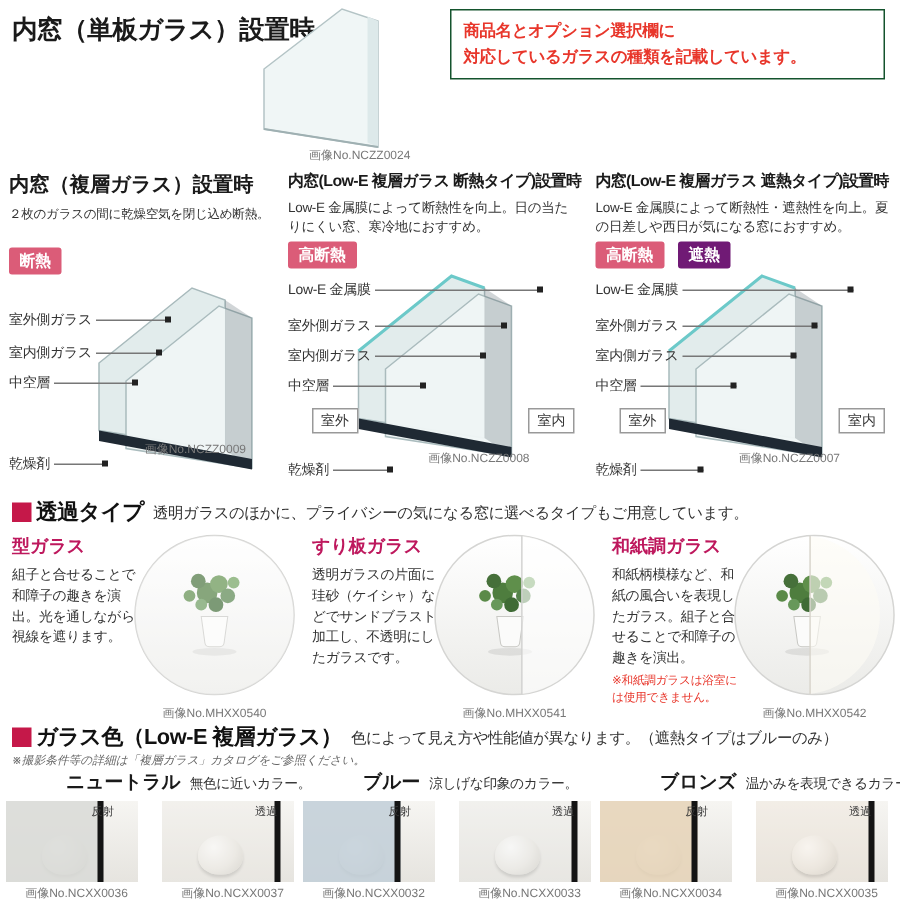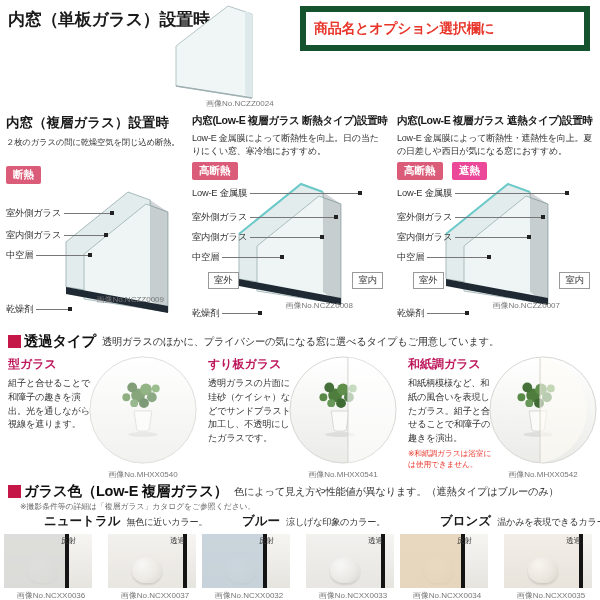--- a/index.html
+++ b/index.html
@@ -3,21 +3,21 @@
 <meta charset="utf-8">
 <style>
   * { margin:0; padding:0; box-sizing:border-box; }
   body { font-family:"Liberation Sans","DejaVu Sans",sans-serif; background:#fff; }
   .page { position:relative; width:600px; height:600px; background:#fff; overflow:hidden; }
 
   
   .top-title { position:absolute; left:8px; top:8px; font-size:17px; font-weight:bold; color:#1a1a1a; letter-spacing:-0.3px; }
   .single-fig { position:absolute; left:166px; top:2px;text-align:center; }
   .single-fig .img-caption { position:absolute; left:40px; top:96px; white-space:nowrap; }
-  .notice-box { position:absolute; left:300px; top:6px; width:290px; border:6px solid #14532d; color:#e8362b; font-weight:bold; font-size:14px; line-height:1.5; padding:6px 8px; letter-spacing:-0.3px; }
+  .notice-box { position:absolute; left:300px; top:6px; width:290px; border:1px solid #14532d; color:#e8362b; font-weight:bold; font-size:11px; line-height:1.5; padding:6px 8px; letter-spacing:-0.3px; }
 
   
   .panels { position:absolute; left:0; top:110px; width:600px; height:222px; display:flex; }
   .panel { position:relative; padding:4px 4px 0 6px; }
   .panel.p1 { width:186px; }
   .panel.p2 { width:205px; }
   .panel.p3 { width:209px; }
   .panel h2 { font-weight:bold; color:#1a1a1a; white-space:nowrap; }
   .panel.p1 h2 { font-size:13.5px; }
   .panel.p2 h2, .panel.p3 h2 { font-size:10.6px; letter-spacing:-0.4px; }
@@ -36,21 +36,21 @@
   .img-caption { font-size:8px; color:#777; }
   .diagram .img-caption { position:absolute; }
 
   
   .section-head { position:absolute; left:8px; display:flex; align-items:center; }
   .bullet { display:inline-block; width:13px; height:13px; margin-right:3px; background:#c51849; }
   .section-head b { font-size:14.5px; color:#111; letter-spacing:-0.3px; white-space:nowrap; }
   .section-head .lead { font-size:10.3px; color:#333; margin-left:6px; white-space:nowrap; letter-spacing:-0.3px; }
   .head-trans { top:332px; }
   .head-color { top:482px; }
-  .color-note { position:absolute; left:20px; top:501px; font-size:7.8px; color:#666; }
+  .color-note { position:absolute; left:8px; top:501px; font-size:7.8px; color:#666;font-style:italic; }
 
   
   .trans-row { position:absolute; left:0; top:356px; width:600px; display:flex; }
   .trans-item { position:relative; width:200px; height:124px; }
   .trans-text { position:absolute; left:8px; top:0; width:88px; }
   .trans-text h3 { font-size:12px; font-weight:bold; color:#be185d; white-space:nowrap; }
   .trans-text p { font-size:9.2px; color:#333; line-height:1.5; margin-top:4px; letter-spacing:-0.2px; }
   .trans-text .red-note { font-size:7.8px; color:#e8362b; line-height:1.4; margin-top:3px; }
   .trans-fig { position:absolute; right:2px; top:0; width:110px; text-align:center; }
   .trans-fig .img-caption { display:block; margin-top:1px; }
@@ -88,20 +88,21 @@
     <svg width="96" height="100" viewBox="0 0 96 100">
       <polygon points="10,44 62,4 86,12 86,96 10,84" fill="#f0f6f6" stroke="#b4c4c6" stroke-width="1"></polygon>
       <polygon points="79,9 86,12 86,96 79,93" fill="#dde9ea"></polygon>
       <line x1="10" y1="84" x2="86" y2="96" stroke="#9fb0b2" stroke-width="1.5"></line>
     </svg>
     <span class="img-caption">画像No.NCZZ0024</span>
   </div>
 
   <div class="notice-box">
     <div>商品名とオプション選択欄に</div>
+    <div>対応しているガラスの種類を記載しています。</div>
   </div>
 
   <div class="panels">
 
     <section class="panel p1">
       <h2>内窓（複層ガラス）設置時</h2>
       <div class="desc">２枚のガラスの間に乾燥空気を閉じ込め断熱。</div>
       <div class="badge-row">
         <span class="badge" style="background-color: rgb(219, 92, 120);">断熱</span>
       </div>
@@ -170,21 +171,21 @@
           </div>
         <span class="img-caption" style="right:34px;top:118px;">画像No.NCZZ0008</span>
       </div>
     </section>
 
     <section class="panel p3">
       <h2>内窓(Low-E 複層ガラス 遮熱タイプ)設置時</h2>
       <div class="desc">Low-E 金属膜によって断熱性・遮熱性を向上。夏の日差しや西日が気になる窓におすすめ。</div>
       <div class="badge-row">
         <span class="badge" style="background-color: rgb(219, 92, 120);">高断熱</span>
-        <span class="badge" style="background-color: #ec4899;">遮熱</span>
+        <span class="badge" style="background-color: #701a75;">遮熱</span>
       </div>
       <div class="diagram">
         <svg class="pane-svg" style="right:36px;top:0;" width="120" height="140" viewBox="0 0 120 140">
           <polygon points="6,52 68,2 90,10 90,110 6,97" fill="#e2ecec" stroke="#a8babc" stroke-width="1"></polygon>
           <polyline points="6,52 68,2 90,10" fill="none" stroke="#6cc9c9" stroke-width="2"></polyline>
           <polygon points="24,64 86,14 108,22 108,122 24,109" fill="#f0f6f6" stroke="#a8babc" stroke-width="1" opacity="0.96"></polygon>
           <polygon points="90,10 108,22 108,122 90,110" fill="#49565e" opacity="0.25"></polygon>
           <polygon points="6,97 108,116 108,123 6,104" fill="#1f2933"></polygon>
         </svg>
         <div class="dlabel" style="top:5px;width:172px;">

